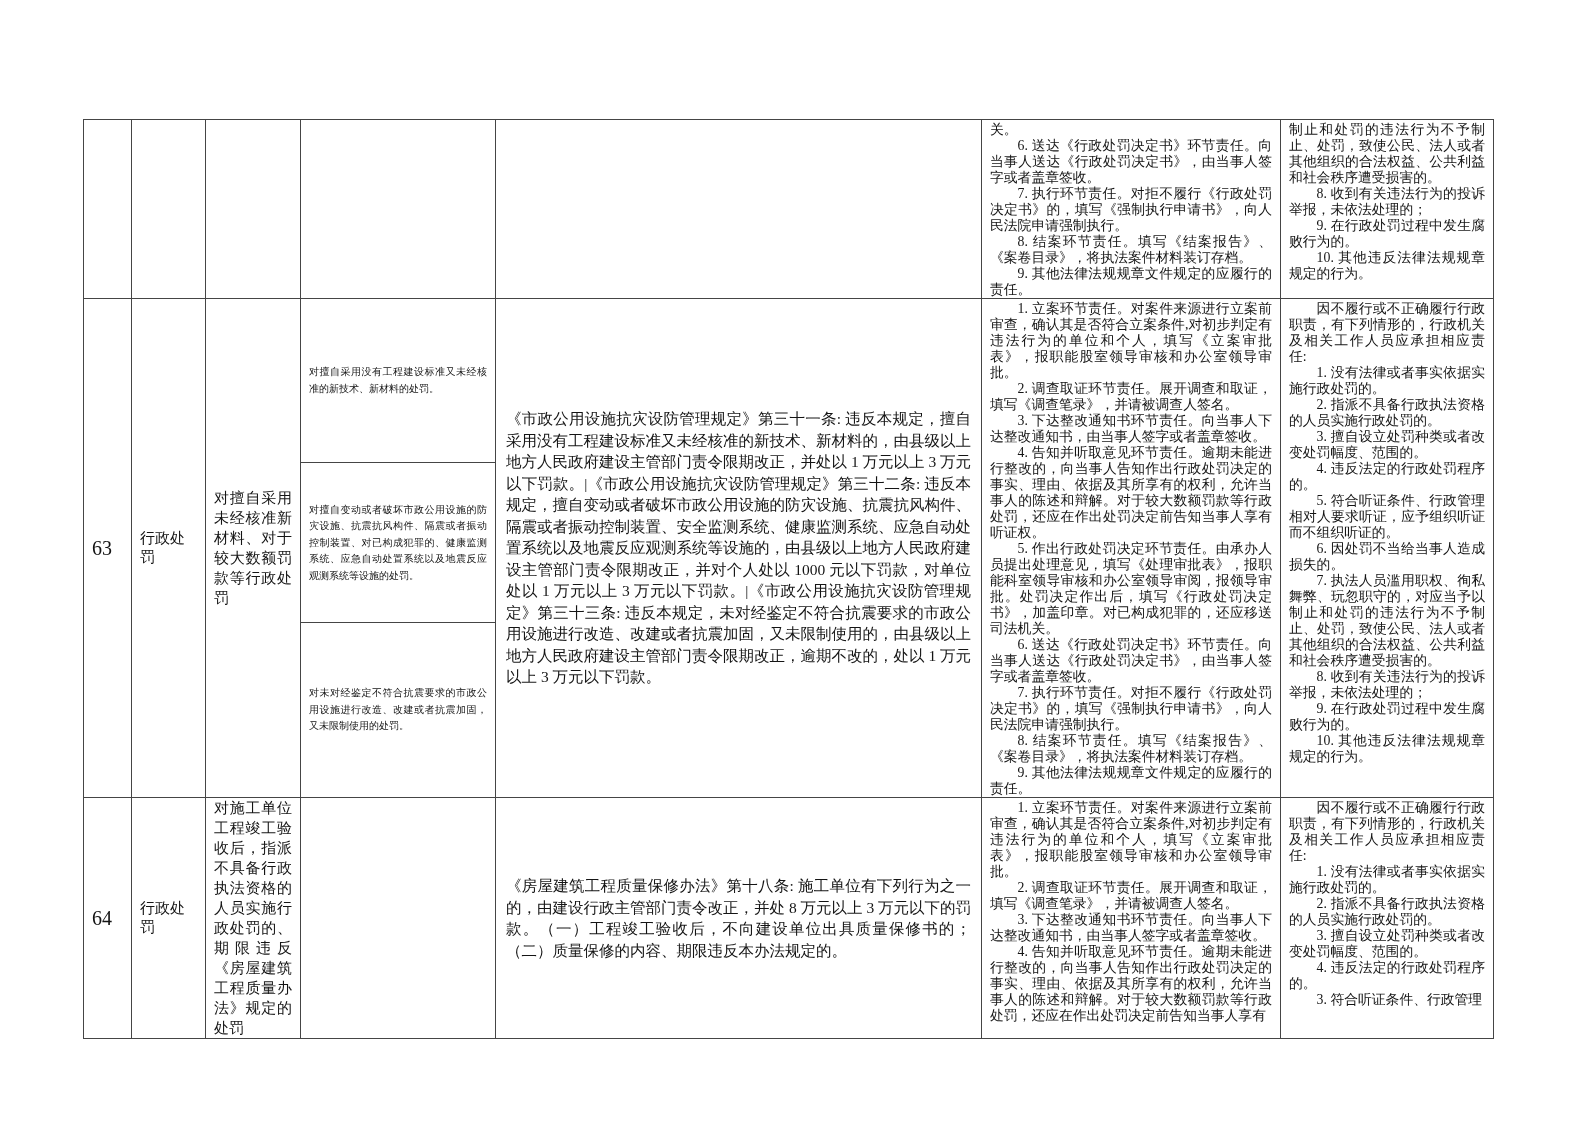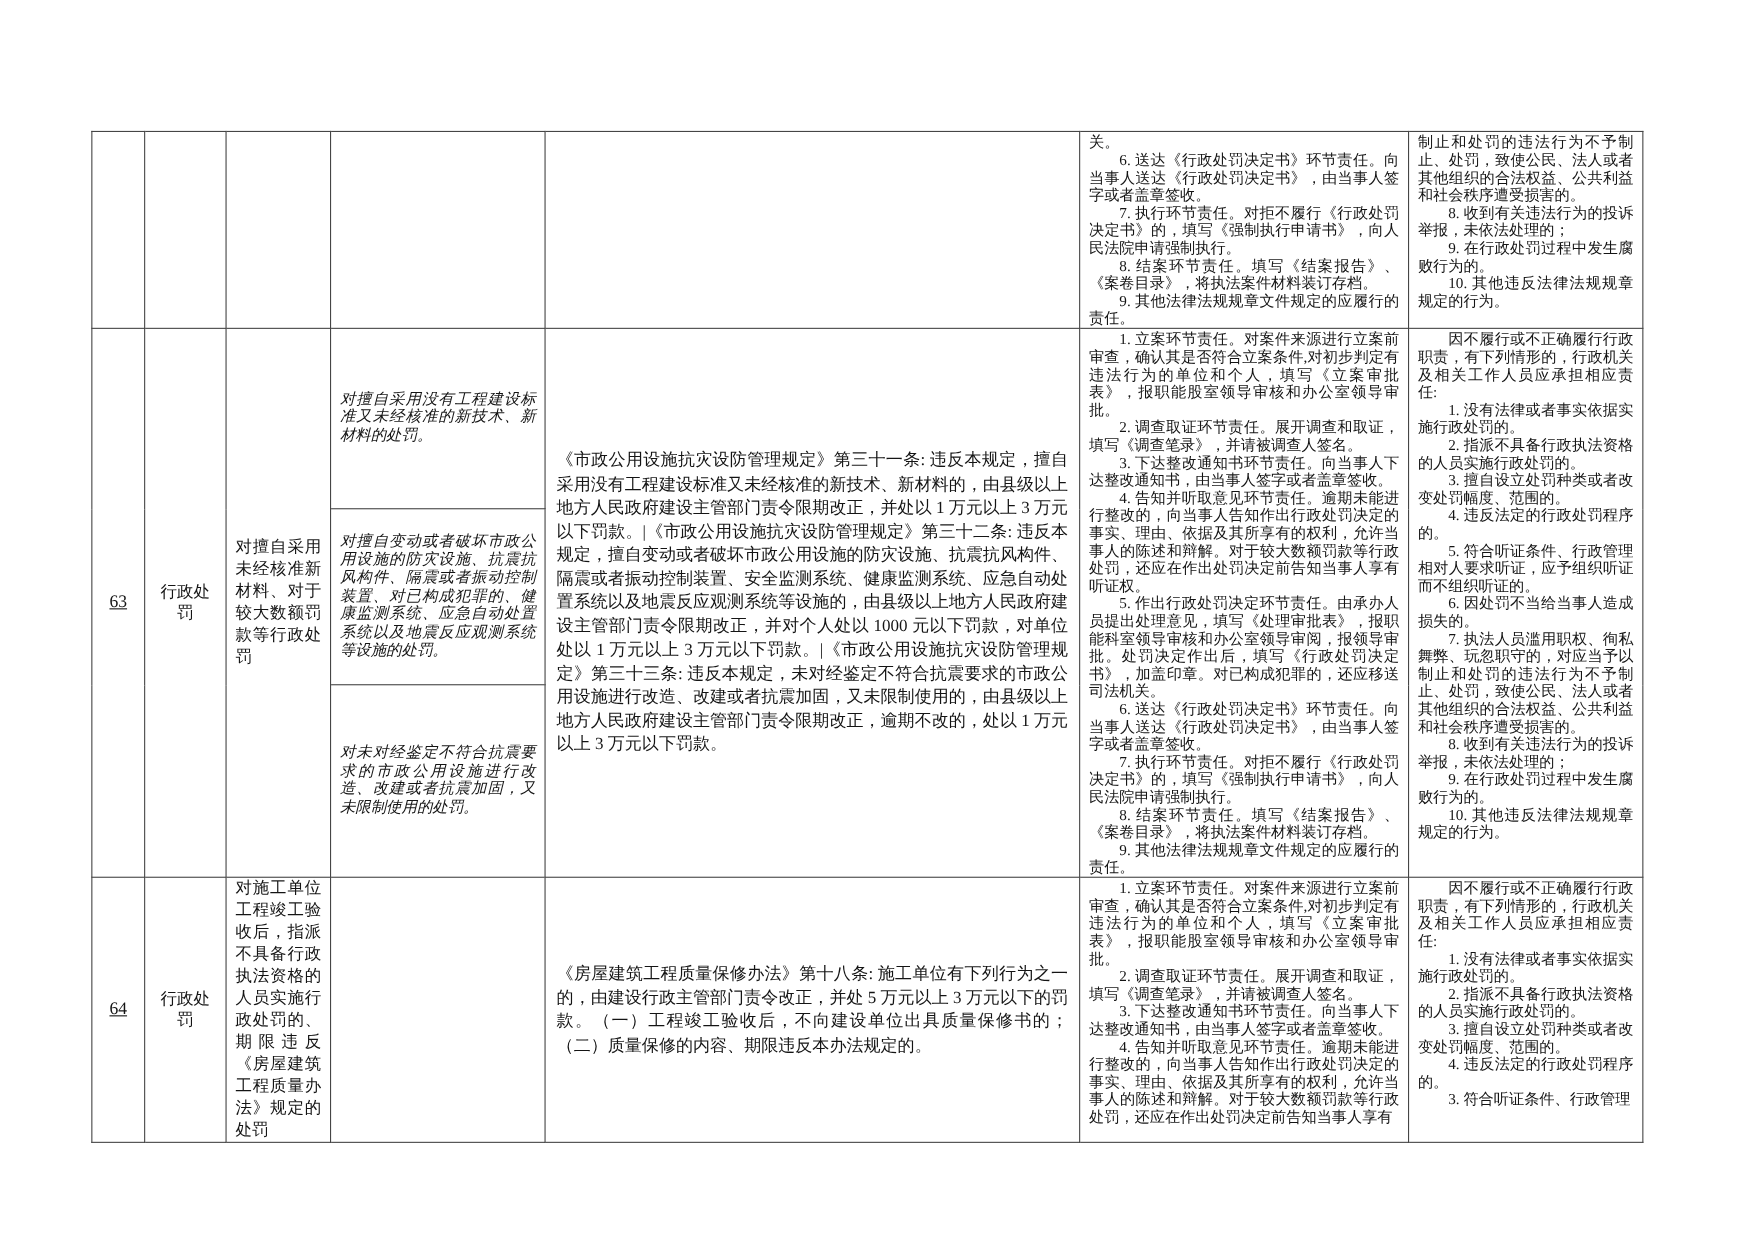--- a/index.html
+++ b/index.html
@@ -25,40 +25,38 @@
   }
   td {
     border:1px solid #454545;
     vertical-align:middle;
     padding:0 8px;
     overflow:hidden;
     word-break:break-all;
   }
   td.v-top { vertical-align:top; padding-top:2px; }
   .num {
-    text-align:center;
-    font-size:16px;
-    text-decoration:underline;
+    text-align:left;
+    font-size:20px;
   }
   .cat {
-    text-align:center;
+    text-align:left;
     font-size:15px;
   }
   .item {
     font-size:15px;
     line-height:20px;
     text-align:justify;
     text-justify:inter-character;
   }
   .sub {
-    font-size:14px;
+    font-size:10px;
     line-height:16.5px;
     text-align:justify;
     text-justify:inter-character;
-    font-style:italic;
   }
   .legal {
     font-size:15.5px;
     line-height:21.5px;
     text-align:justify;
     text-justify:inter-character;
     padding:0 10px;
   }
   .duty, .acc {
     font-size:13.8px;
@@ -152,21 +150,21 @@
 
       <tr style="height:167px">
         <td class="sub">对未对经鉴定不符合抗震要求的市政公用设施进行改造、改建或者抗震加固，又未限制使用的处罚。</td>
       </tr>
 
       <tr style="height:213px">
         <td class="num">64</td>
         <td class="cat">行政处罚</td>
         <td class="item">对施工单位工程竣工验收后，指派不具备行政执法资格的人员实施行政处罚的、期限违反《房屋建筑工程质量办法》规定的处罚</td>
         <td></td>
-        <td class="legal">《房屋建筑工程质量保修办法》第十八条: 施工单位有下列行为之一的，由建设行政主管部门责令改正，并处 5 万元以上 3 万元以下的罚款。（一）工程竣工验收后，不向建设单位出具质量保修书的；（二）质量保修的内容、期限违反本办法规定的。</td>
+        <td class="legal">《房屋建筑工程质量保修办法》第十八条: 施工单位有下列行为之一的，由建设行政主管部门责令改正，并处 8 万元以上 3 万元以下的罚款。（一）工程竣工验收后，不向建设单位出具质量保修书的；（二）质量保修的内容、期限违反本办法规定的。</td>
         <td class="v-top duty">
           <div>
               <p class="para">1. 立案环节责任。对案件来源进行立案前审查，确认其是否符合立案条件,对初步判定有违法行为的单位和个人，填写《立案审批表》，报职能股室领导审核和办公室领导审批。</p>
               <p class="para">2. 调查取证环节责任。展开调查和取证，填写《调查笔录》，并请被调查人签名。</p>
               <p class="para">3. 下达整改通知书环节责任。向当事人下达整改通知书，由当事人签字或者盖章签收。</p>
               <p class="para">4. 告知并听取意见环节责任。逾期未能进行整改的，向当事人告知作出行政处罚决定的事实、理由、依据及其所享有的权利，允许当事人的陈述和辩解。对于较大数额罚款等行政处罚，还应在作出处罚决定前告知当事人享有</p>
             </div>
         </td>
         <td class="v-top acc">
           <div>

